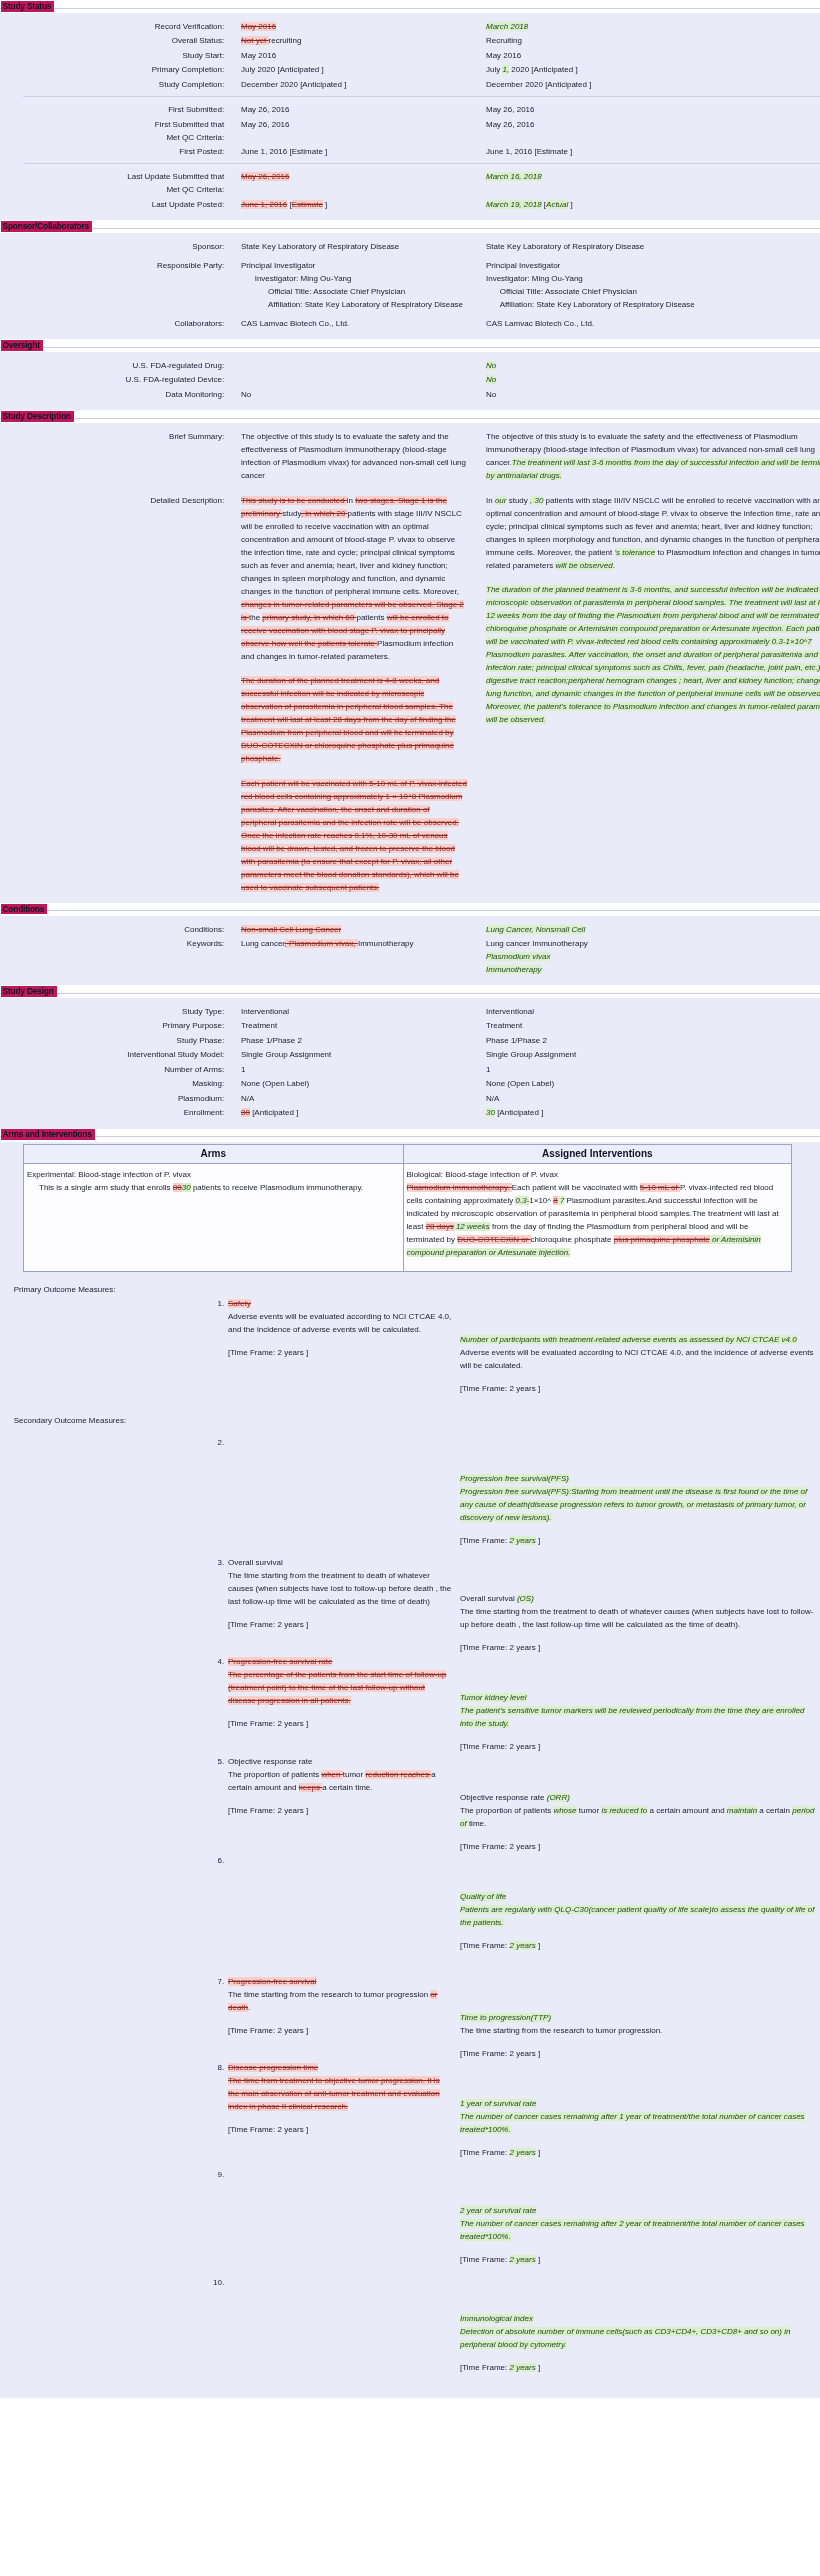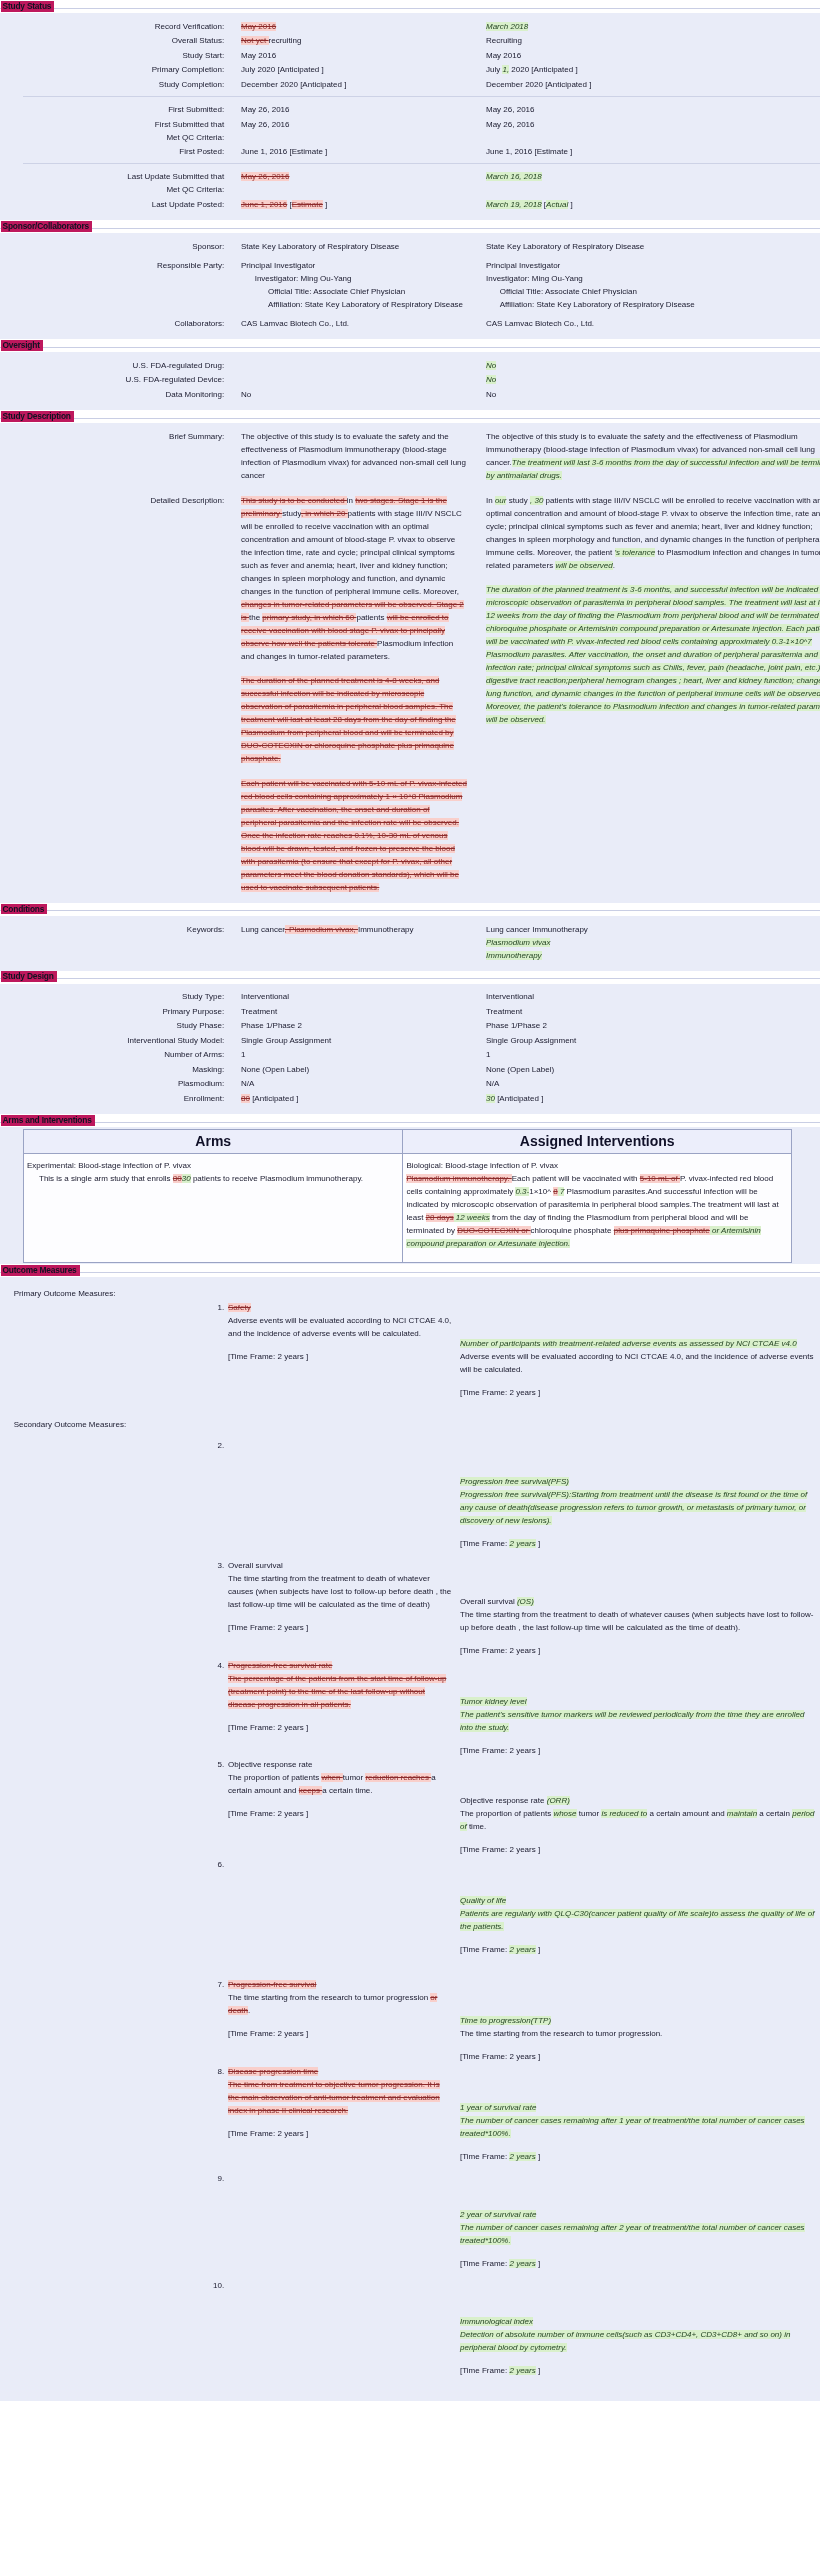--- a/index.html
+++ b/index.html
@@ -66,21 +66,21 @@
   
   .arms-wrap { padding:2.3px 0 1.5px 23px; }
   table.arms {
     width:769px; border-collapse:collapse;
     background:#fdfdff;
     border:0.8px solid #9aa3c4;
   }
   table.arms th {
     border:0.8px solid #9aa3c4;
     background:#eceefb;
-    font-size:14px; font-weight:bold;
+    font-size:10px; font-weight:bold;
     padding:3px 0 3.8px 0;
     color:#101028;
   }
   table.arms td {
     border:0.8px solid #9aa3c4;
     vertical-align:top;
     padding:4.6px 6px 12px 3px;
     line-height:13px;
     background:#fdfdff;
   }
@@ -281,20 +281,25 @@
       </div>
     </div>
   </div>
 
   <div class="section">
     <div class="sec-head">
       <span class="rule"></span>
       <span class="title">Conditions</span>
     </div>
     <div class="sec-body">
+      <div class="row">
+        <div class="lbl">Conditions:</div>
+        <div class="colL"><del>Non-small Cell Lung Cancer</del></div>
+        <div class="colR"><ins>Lung Cancer, Nonsmall Cell</ins></div>
+      </div>
       <div class="row">
         <div class="lbl">Keywords:</div>
         <div class="colL"><span>Lung cancer</span><del>, Plasmodium vivax, </del><span>Immunotherapy</span></div>
         <div class="colR">
           <div>Lung cancer Immunotherapy</div>
           <div><ins>Plasmodium vivax</ins></div>
           <div><ins>Immunotherapy</ins></div>
         </div>
       </div>
     </div>
@@ -372,24 +377,20 @@
               <div>Biological: Blood-stage infection of P. vivax</div>
               <div id="intv-body"><del>Plasmodium immunotherapy. </del><span>Each patient will be vaccinated with </span><del>5-10 mL of </del><span>P. vivax-infected red blood cells containing approximately </span><ins>0.3-</ins><span>1×10^ </span><del>8</del><ins> 7</ins><span> Plasmodium parasites.And successful infection will be indicated by microscopic observation of parasitemia in peripheral blood samples.The treatment will last at least </span><del>28 days</del><ins> 12 weeks</ins><span> from the day of finding the Plasmodium from peripheral blood and will be terminated by </span><del>DUO-COTECXIN or </del><span>chloroquine phosphate </span><del>plus primaquine phosphate</del><ins> or Artemisinin compound preparation or Artesunate injection.</ins></div>
             </td>
           </tr>
         </tbody>
       </table>
     </div>
   </div>
 
   <div class="section">
-    <div class="sec-head">
-      <span class="rule"></span>
-      <span class="title">Outcome Measures</span>
-    </div>
     <div class="sec-body">
 
       <div class="om-head">Primary Outcome Measures:</div>
 
       <div class="om-row">
         <div class="om-num">1.</div>
         <div class="om-L">
           <div><del>Safety</del></div>
           <div>Adverse events will be evaluated according to NCI CTCAE 4.0, and the incidence of adverse events will be calculated.</div>
           <div class="tf">[Time Frame: 2 years ]</div>

